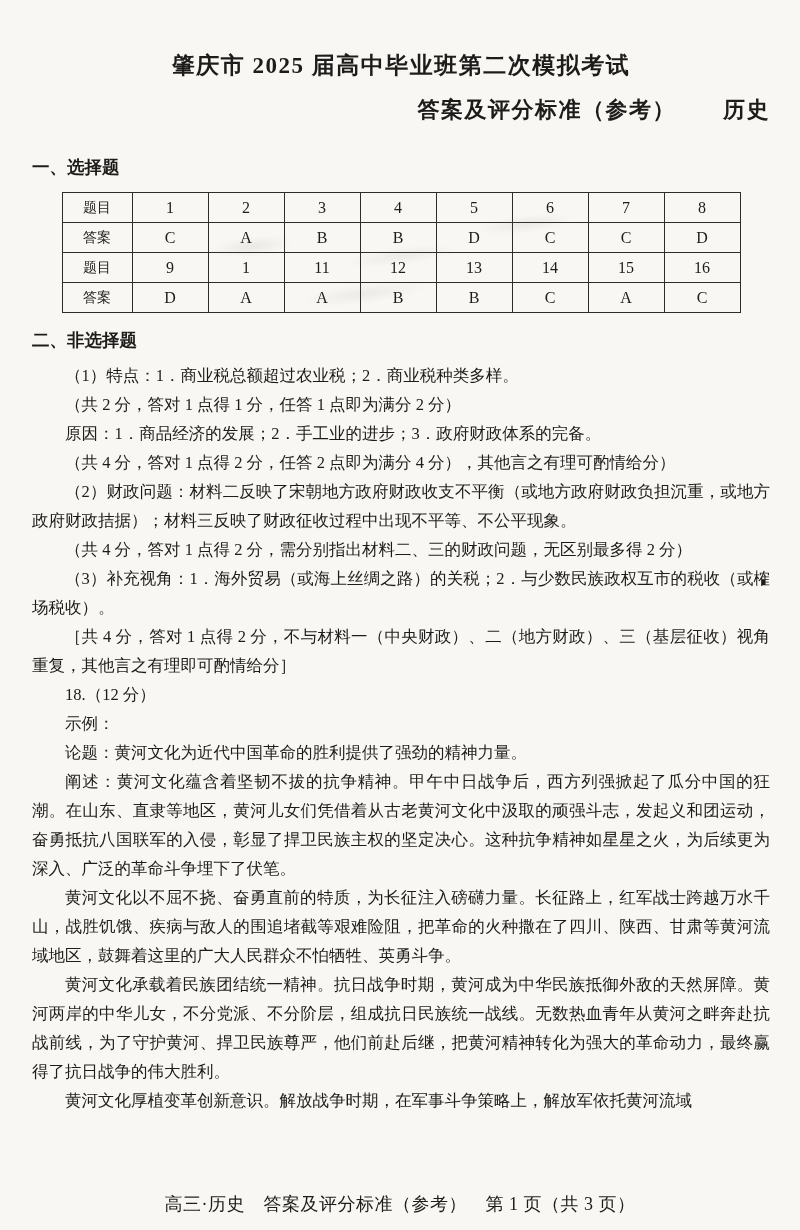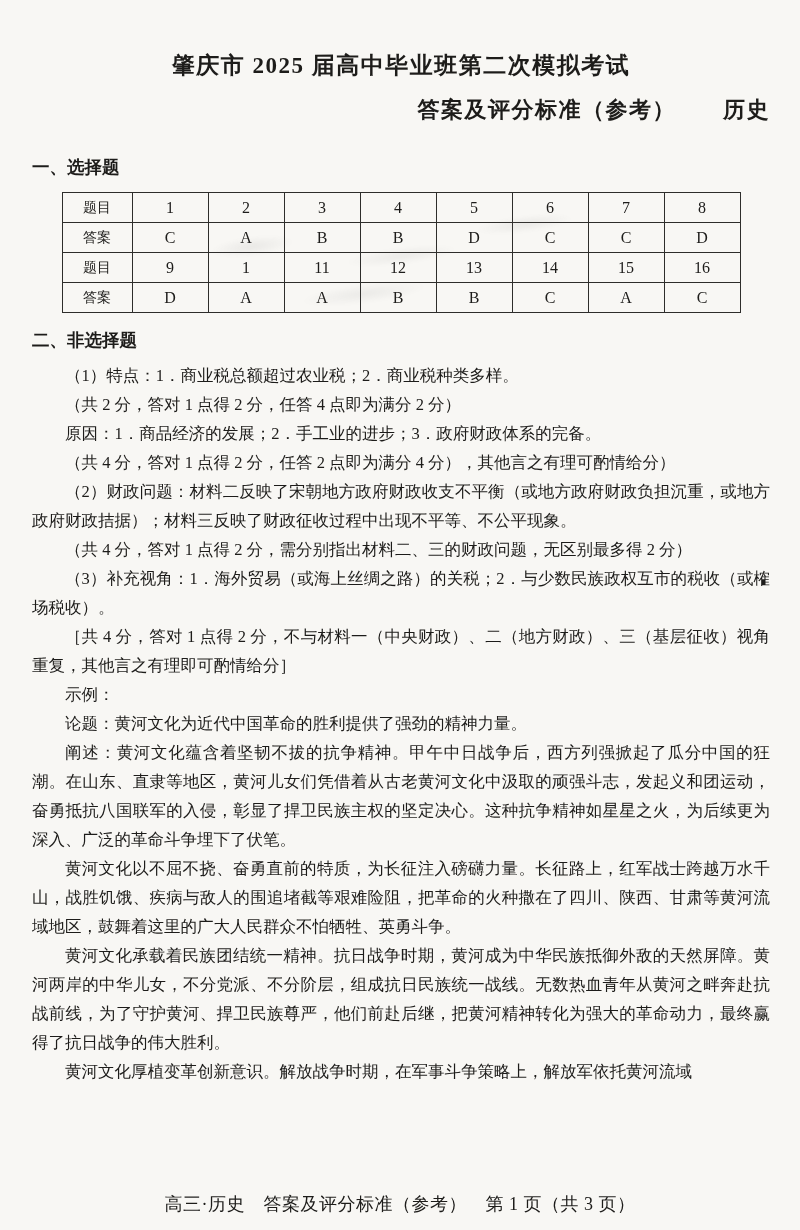--- a/index.html
+++ b/index.html
@@ -148,27 +148,28 @@
         </tr>
       </tbody>
     </table>
   </section>
 
   <section>
     <div class="sec-heading second">二、非选择题</div>
 
     <div class="body-text">
       <p class="para">（1）特点：1．商业税总额超过农业税；2．商业税种类多样。</p>
-      <p class="para">（共 2 分，答对 1 点得 2 分，任答 4 点即为满分 2 分）</p>
+      <p class="para">（共 2 分，答对 1 点得 1 分，任答 1 点即为满分 2 分）</p>
       <p class="para">原因：1．商品经济的发展；2．手工业的进步；3．政府财政体系的完备。</p>
       <p class="para">（共 4 分，答对 1 点得 2 分，任答 2 点即为满分 4 分），其他言之有理可酌情给分）</p>
       <p class="para">（2）财政问题：材料二反映了宋朝地方政府财政收支不平衡（或地方政府财政负担沉重，或地方政府财政拮据）；材料三反映了财政征收过程中出现不平等、不公平现象。</p>
       <p class="para">（共 4 分，答对 1 点得 2 分，需分别指出材料二、三的财政问题，无区别最多得 2 分）</p>
       <p class="para">（3）补充视角：1．海外贸易（或海上丝绸之路）的关税；2．与少数民族政权互市的税收（或榷场税收）。</p>
       <p class="para">［共 4 分，答对 1 点得 2 分，不与材料一（中央财政）、二（地方财政）、三（基层征收）视角重复，其他言之有理即可酌情给分］</p>
+      <p class="para">18.（12 分）</p>
       <p class="para">示例：</p>
       <p class="para">论题：黄河文化为近代中国革命的胜利提供了强劲的精神力量。</p>
       <p class="para">阐述：黄河文化蕴含着坚韧不拔的抗争精神。甲午中日战争后，西方列强掀起了瓜分中国的狂潮。在山东、直隶等地区，黄河儿女们凭借着从古老黄河文化中汲取的顽强斗志，发起义和团运动，奋勇抵抗八国联军的入侵，彰显了捍卫民族主权的坚定决心。这种抗争精神如星星之火，为后续更为深入、广泛的革命斗争埋下了伏笔。</p>
       <p class="para">黄河文化以不屈不挠、奋勇直前的特质，为长征注入磅礴力量。长征路上，红军战士跨越万水千山，战胜饥饿、疾病与敌人的围追堵截等艰难险阻，把革命的火种撒在了四川、陕西、甘肃等黄河流域地区，鼓舞着这里的广大人民群众不怕牺牲、英勇斗争。</p>
       <p class="para">黄河文化承载着民族团结统一精神。抗日战争时期，黄河成为中华民族抵御外敌的天然屏障。黄河两岸的中华儿女，不分党派、不分阶层，组成抗日民族统一战线。无数热血青年从黄河之畔奔赴抗战前线，为了守护黄河、捍卫民族尊严，他们前赴后继，把黄河精神转化为强大的革命动力，最终赢得了抗日战争的伟大胜利。</p>
       <p class="para">黄河文化厚植变革创新意识。解放战争时期，在军事斗争策略上，解放军依托黄河流域</p>
     </div>
   </section>
 
   <footer class="footer">高三·历史　答案及评分标准（参考）　第 1 页（共 3 页）</footer>

